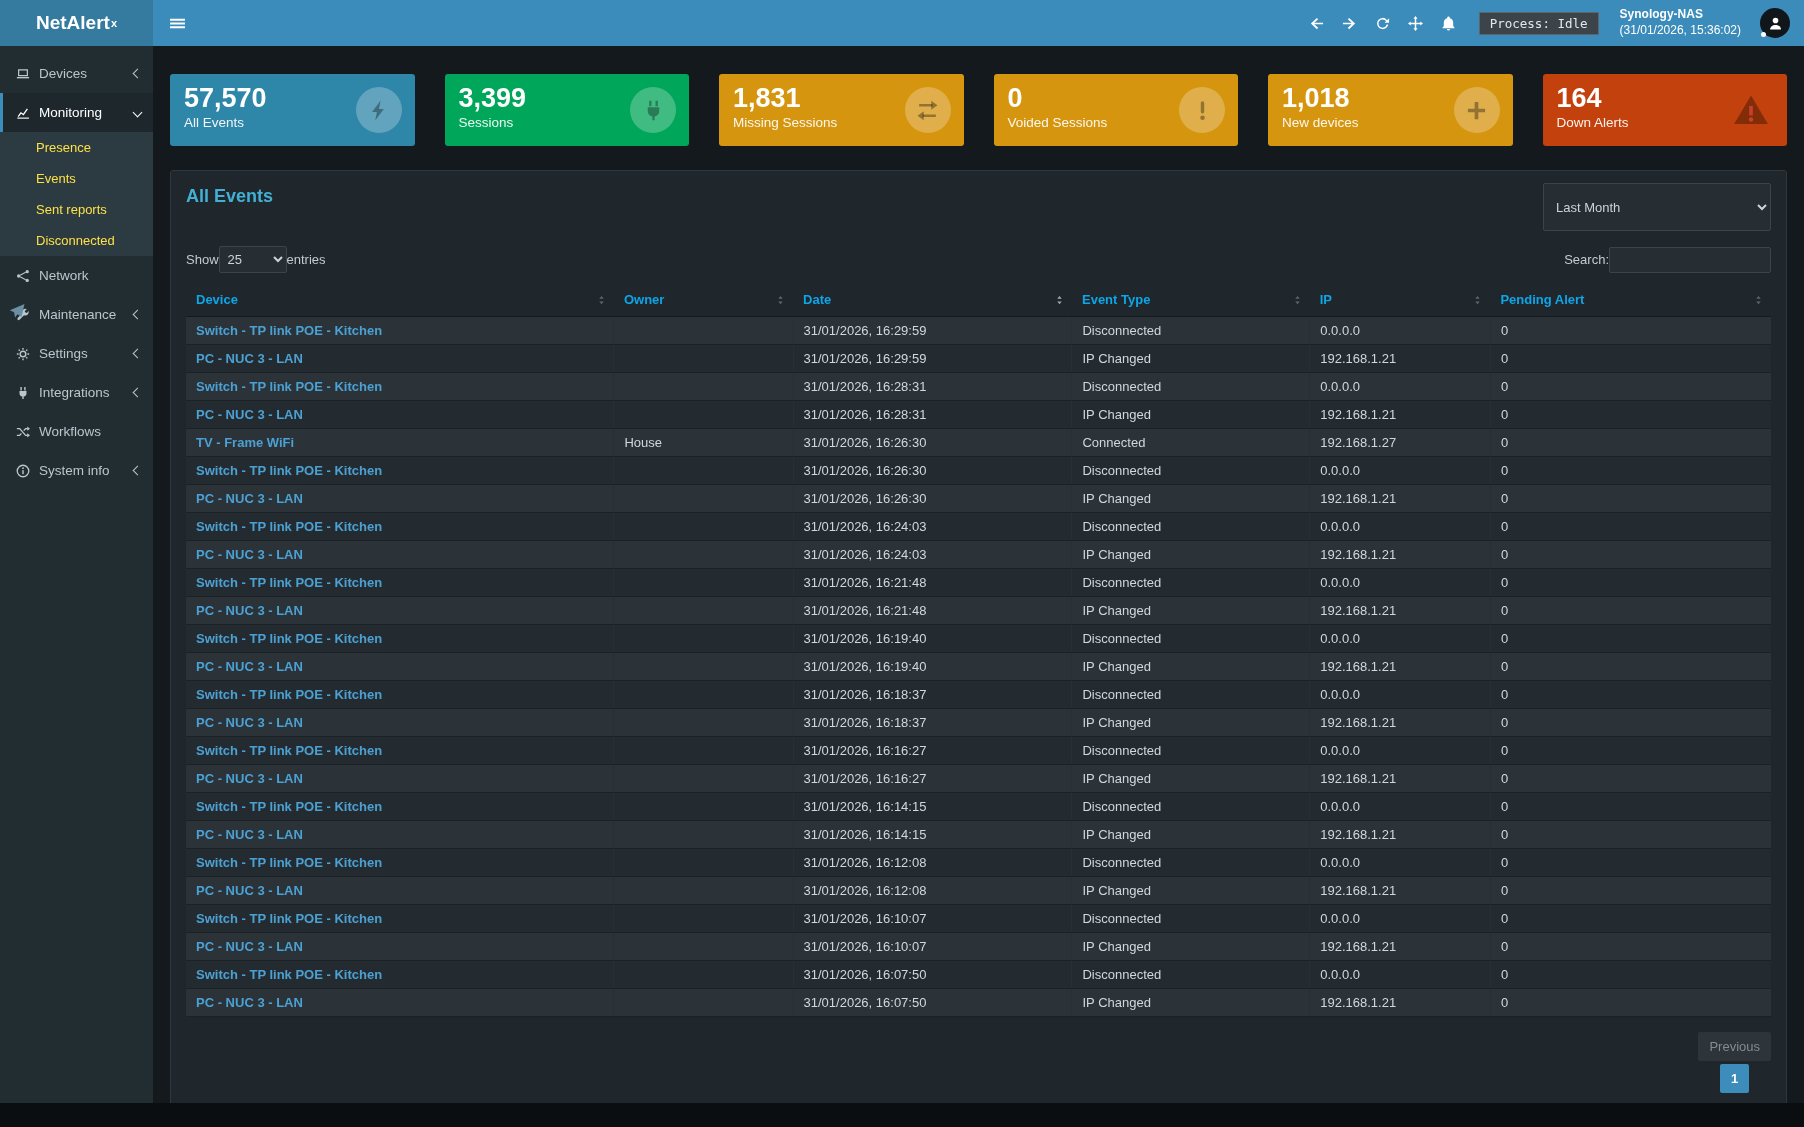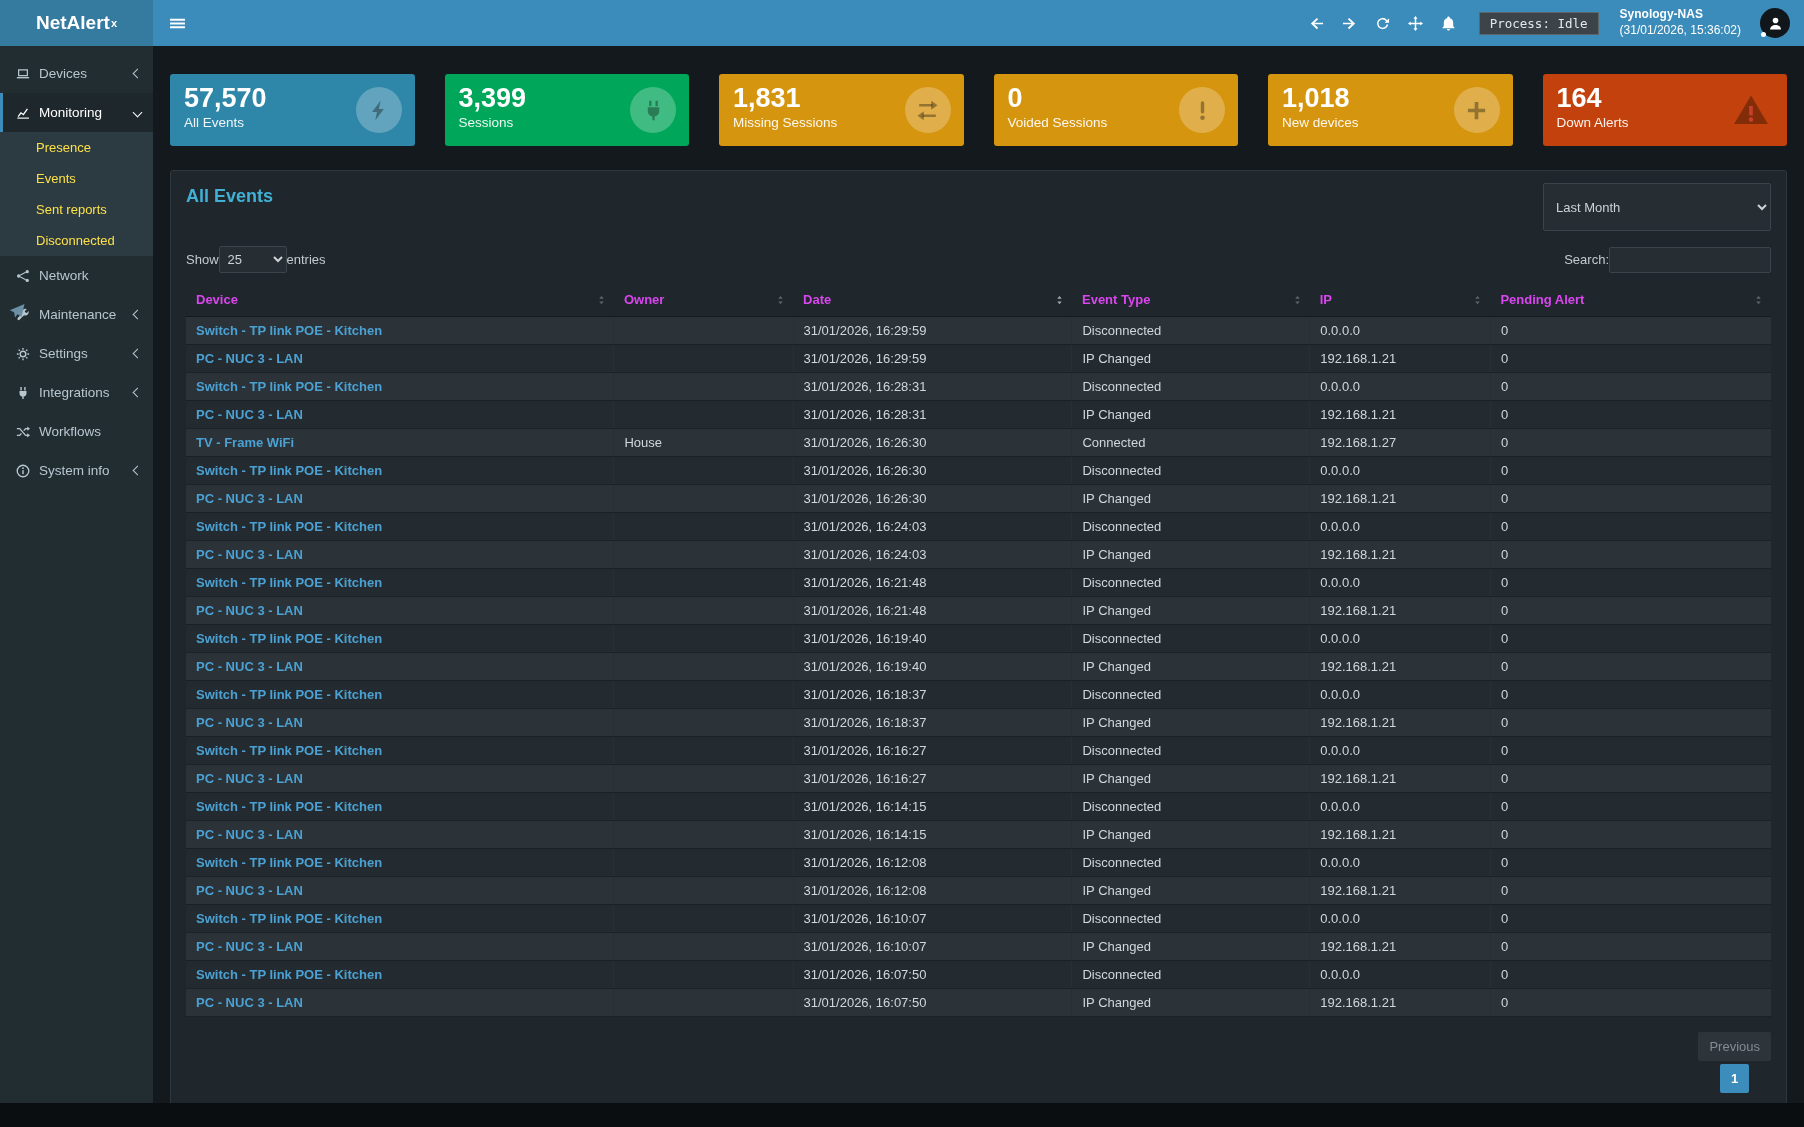--- a/index.html
+++ b/index.html
@@ -130,21 +130,21 @@
   .show-group, .search-group { display: flex; align-items: center; }
   .len-select { width: 68px; height: 27px; padding: 0 4px; }
   .search-input {
     width: 162px; height: 26px; background: #262e33; border: 1px solid #3a444b;
     color: #dde2e5; padding: 0 7px; font-size: 13px; border-radius: 2px;
   }
 
   
   table.events-table { width: 100%; border-collapse: collapse; font-size: 13px; table-layout: fixed; }
   thead th {
-    text-align: left; font-weight: 700; color: #d946ef;
+    text-align: left; font-weight: 700; color: #0ea5e9;
     padding: 9px 24px 9px 10px; border-bottom: 1px solid #141a1d;
     position: relative; cursor: pointer; white-space: nowrap;
   }
   thead th:nth-child(1){ width: 27%; }
   thead th:nth-child(2){ width: 11.3%; }
   thead th:nth-child(3){ width: 17.6%; }
   thead th:nth-child(4){ width: 15%; }
   thead th:nth-child(5){ width: 11.4%; }
   thead th:nth-child(6){ width: 17.7%; }
   .sort {

